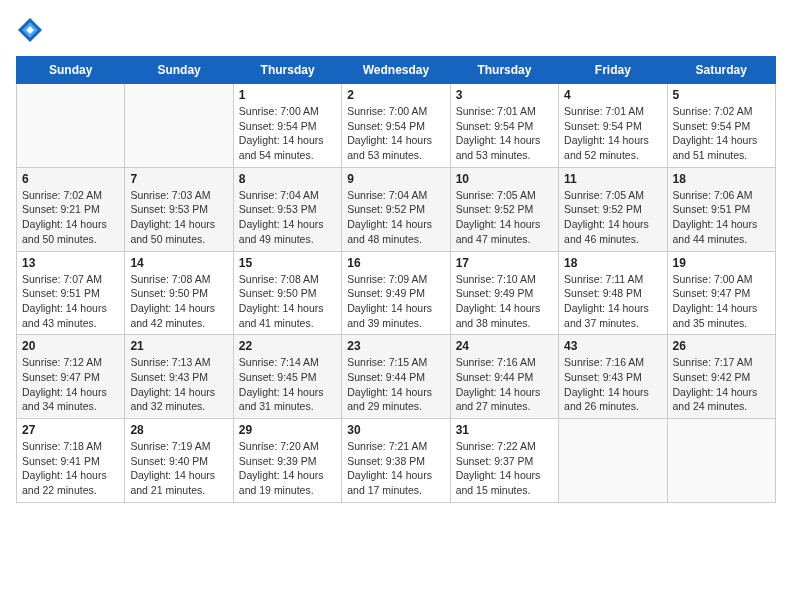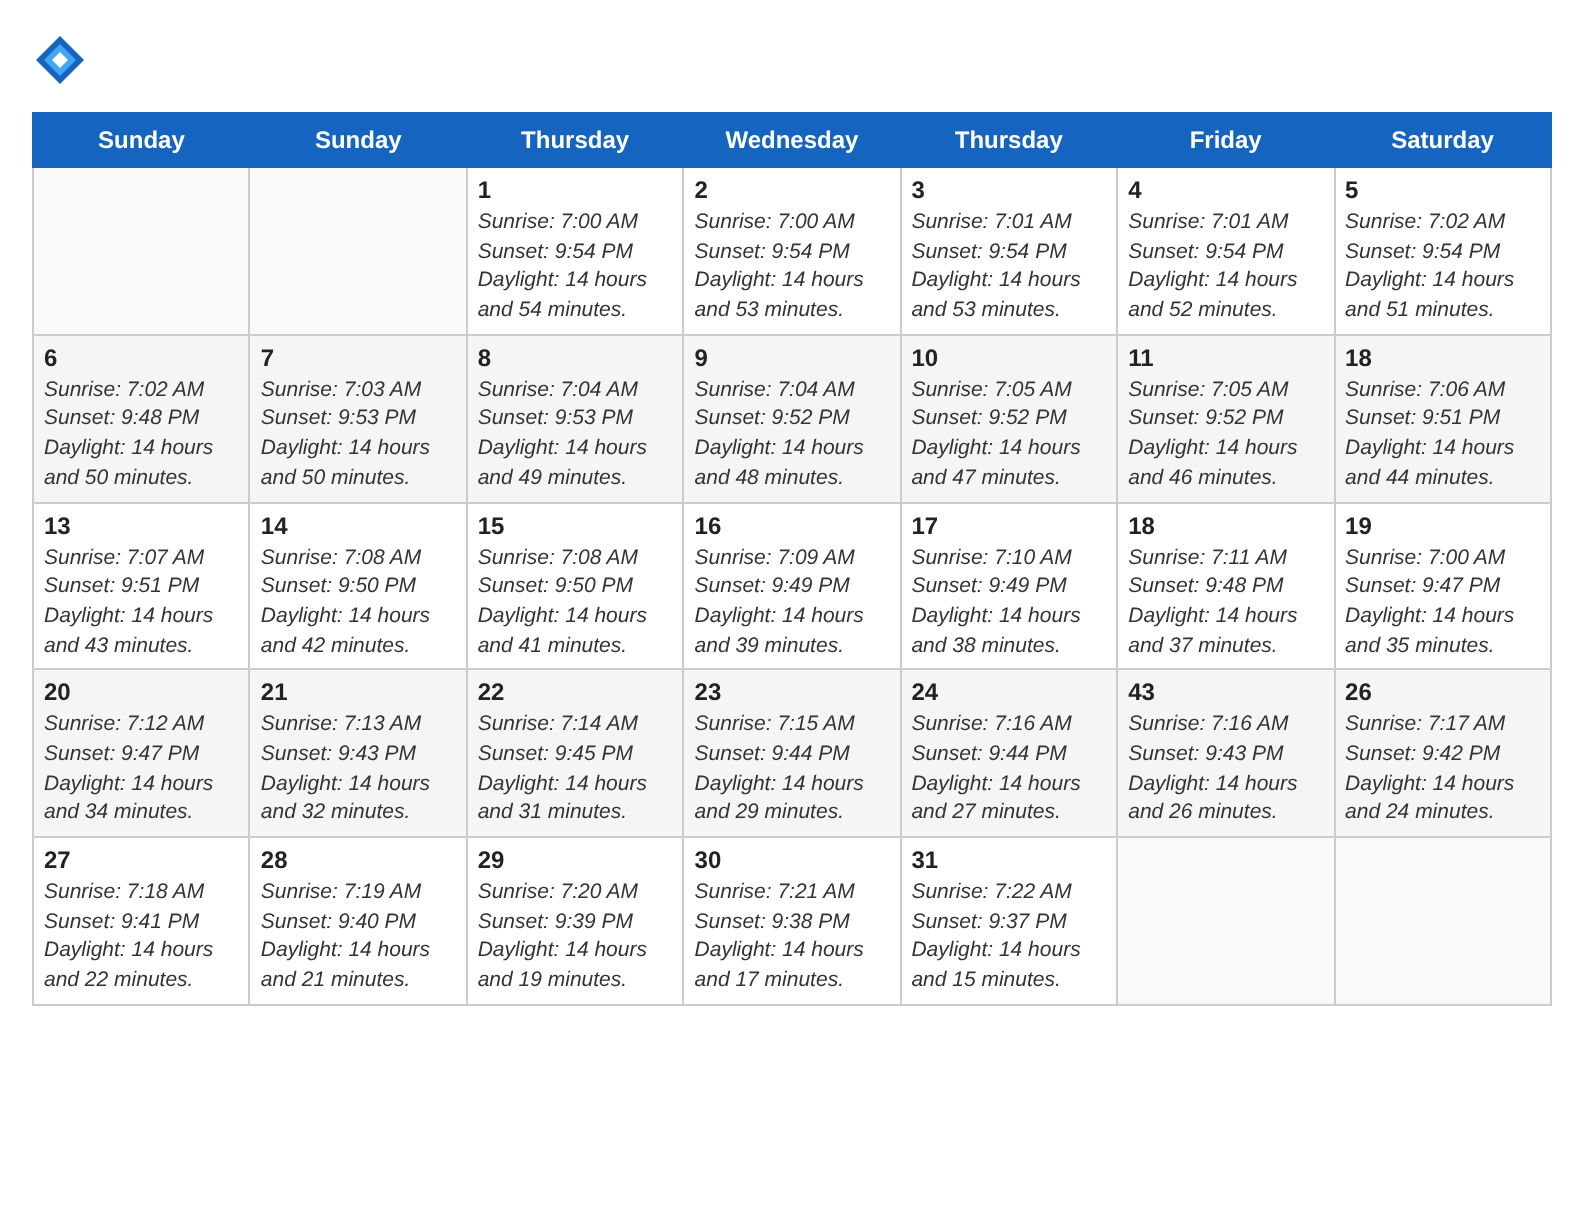--- a/index.html
+++ b/index.html
@@ -77,21 +77,20 @@
       font-weight: bold;
       font-size: 12px;
       color: #222;
       display: block;
       margin-bottom: 2px;
     }
     .day-info {
       color: #333;
       font-size: 10.5px;
       line-height: 1.4;
-      font-style: italic;
     }
     td.empty {
       background: #f9f9f9;
     }
   </style>
 </head>
 <body>
 
 <div class="header">
   <div class="logo">
@@ -154,21 +153,21 @@
           <span class="day-num">5</span>
           <div class="day-info">Sunrise: 7:02 AM
 Sunset: 9:54 PM
 Daylight: 14 hours and 51 minutes.</div>
         </td>
       </tr>
       <tr>
         <td>
           <span class="day-num">6</span>
           <div class="day-info">Sunrise: 7:02 AM
-Sunset: 9:48 PM
+Sunset: 9:21 PM
 Daylight: 14 hours and 50 minutes.</div>
         </td>
         <td>
           <span class="day-num">7</span>
           <div class="day-info">Sunrise: 7:03 AM
 Sunset: 9:53 PM
 Daylight: 14 hours and 50 minutes.</div>
         </td>
         <td>
           <span class="day-num">8</span>

